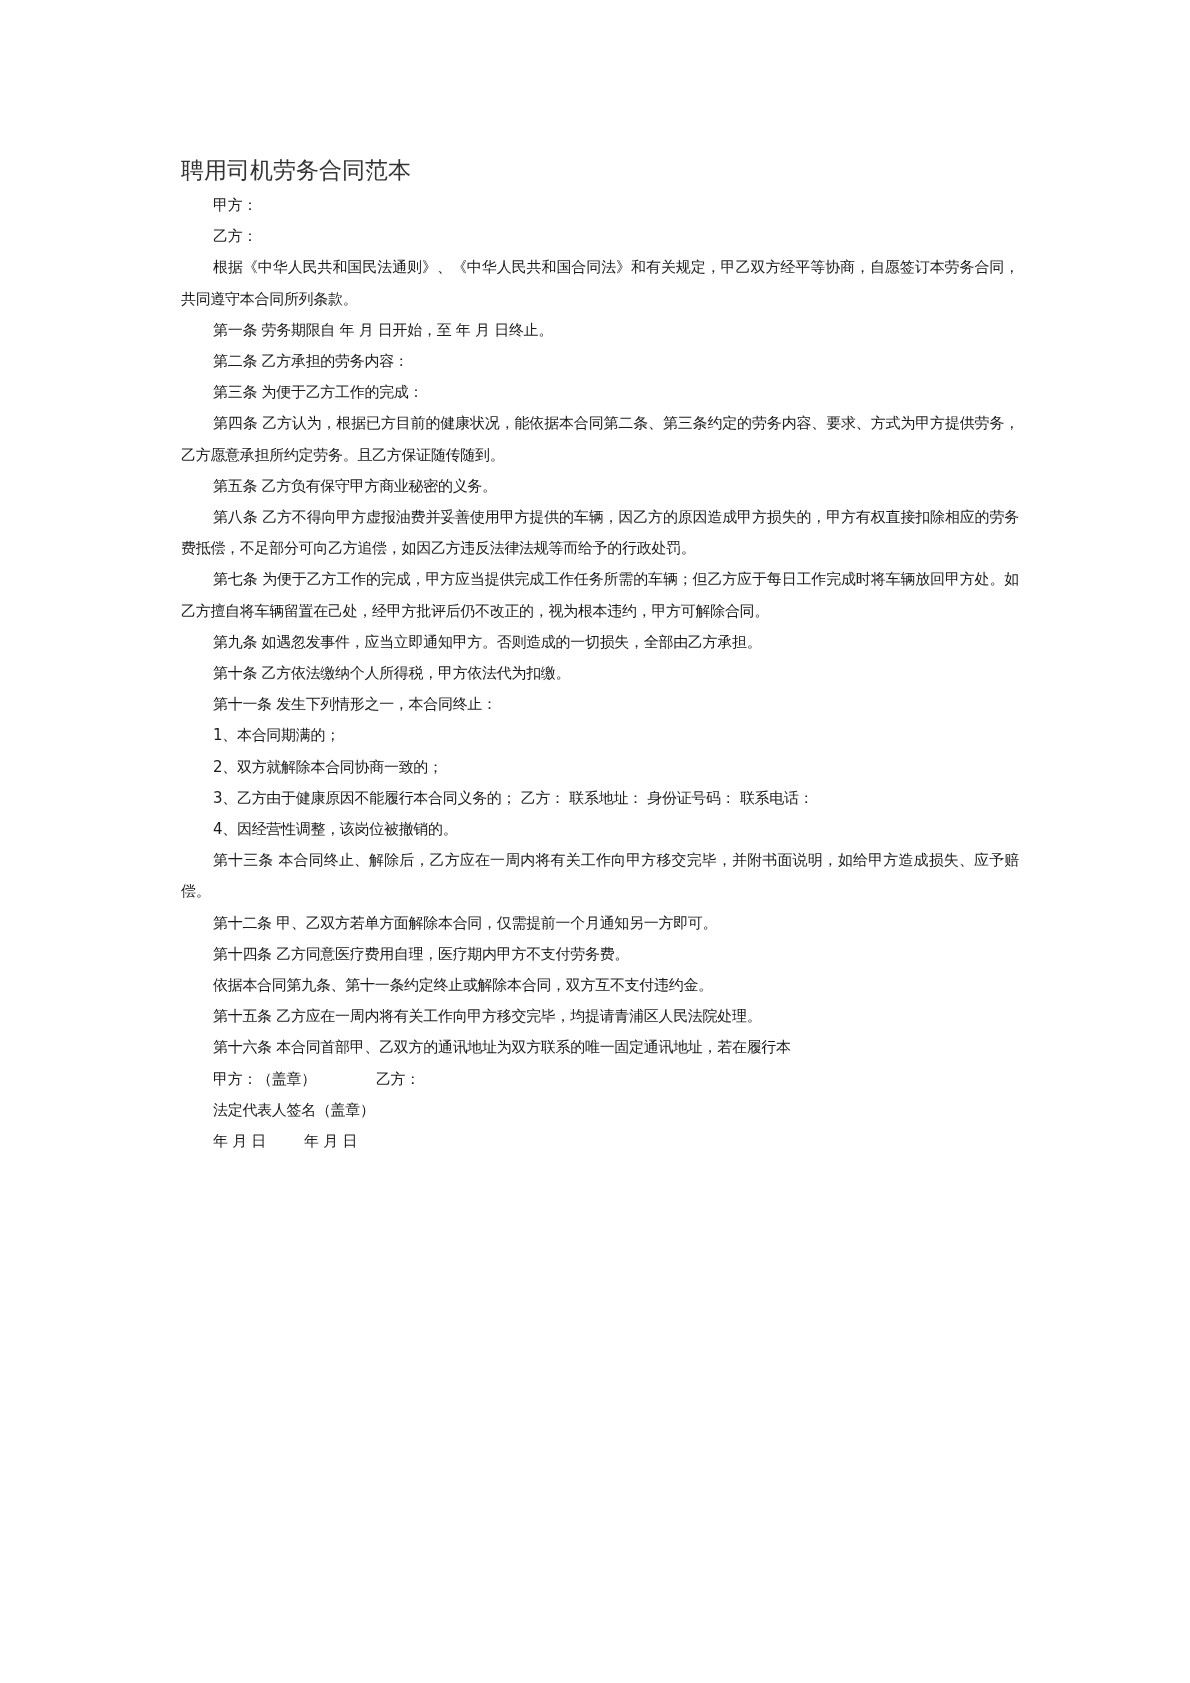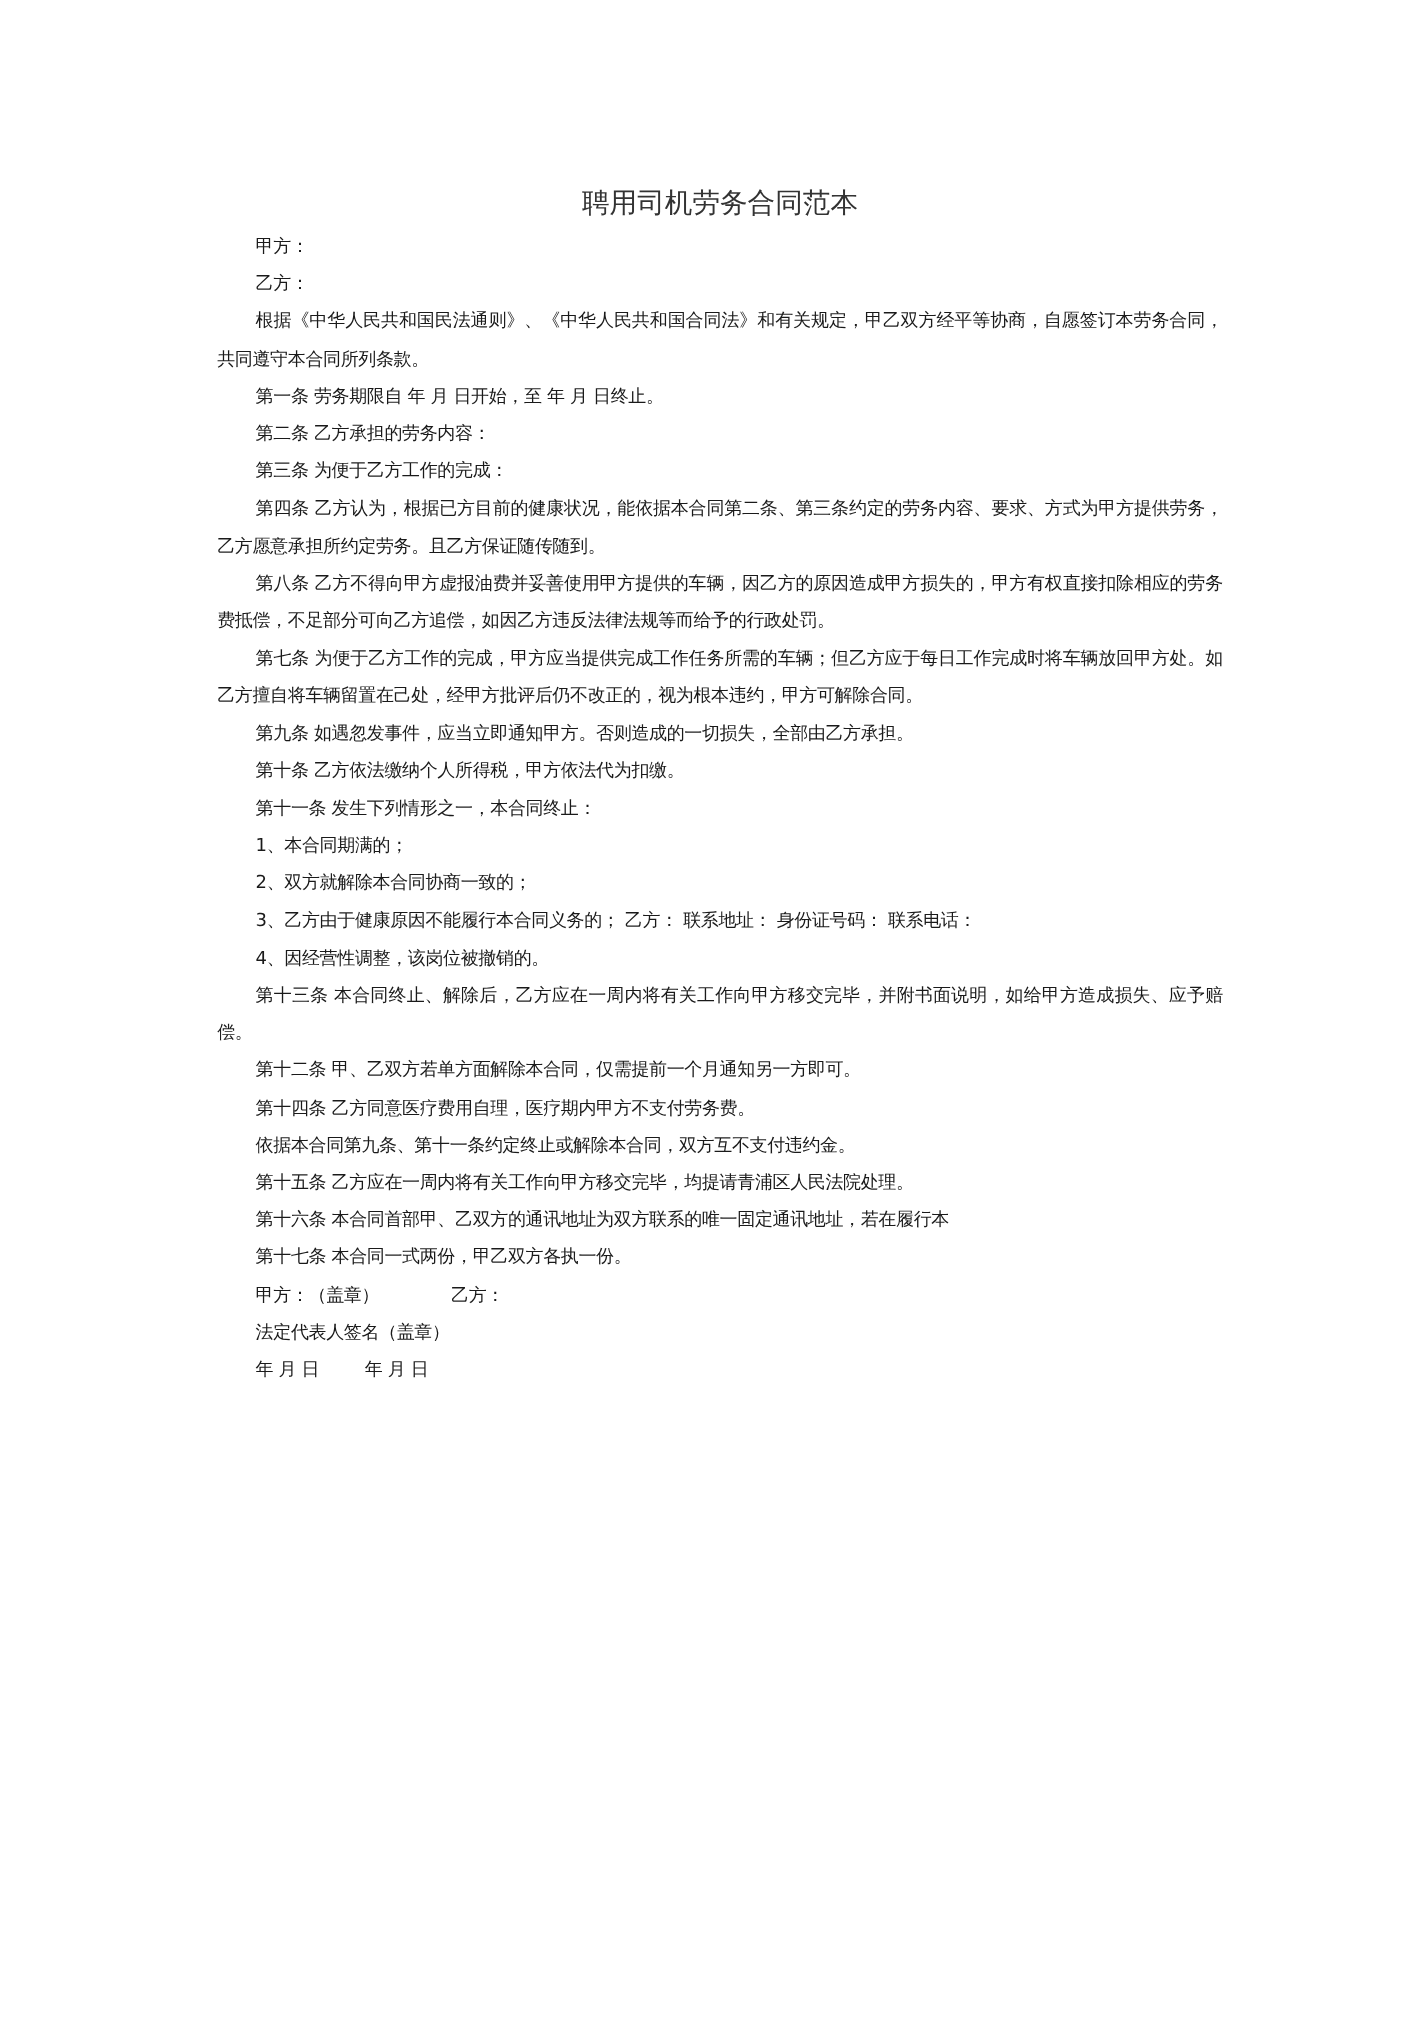--- a/index.html
+++ b/index.html
@@ -1,53 +1,53 @@
 <!DOCTYPE html>
 <html><head>
 <meta charset="utf-8">
 <style>
   html, body { margin: 0; padding: 0; background: #ffffff; }
   body { width: 1190px; height: 1683px; position: relative; overflow: hidden;
          font-family: "DejaVu Sans", "Liberation Sans", sans-serif; color: #1a1a1a; }
   .page { position: absolute; left: 181px; top: 152px; width: 838px; }
   .title { font-family: "DejaVu Serif", "Liberation Serif", serif; font-size: 23px; color: #333;
-           line-height: 36px; margin: 0 0 2px 0; font-weight: normal; letter-spacing: 0px; text-align: center; }
+           line-height: 36px; margin: 0 0 2px 0; font-weight: normal; letter-spacing: 0px; }
   .p { font-size: 15px; line-height: 31.2px; margin: 0; text-indent: 32px;
        text-align: justify; word-break: break-all; letter-spacing: -0.3px; }
   .gap { display: inline-block; width: 60px; }
 </style>
 </head>
 <body>
 
 <div class="page">
   <h1 class="title">聘用司机劳务合同范本</h1>
 
   <p class="p">甲方：</p>
   <p class="p">乙方：</p>
   <p class="p">根据《中华人民共和国民法通则》、《中华人民共和国合同法》和有关规定，甲乙双方经平等协商，自愿签订本劳务合同，共同遵守本合同所列条款。</p>
   <p class="p">第一条 劳务期限自 年 月 日开始，至 年 月 日终止。</p>
   <p class="p">第二条 乙方承担的劳务内容：</p>
   <p class="p">第三条 为便于乙方工作的完成：</p>
   <p class="p">第四条 乙方认为，根据已方目前的健康状况，能依据本合同第二条、第三条约定的劳务内容、要求、方式为甲方提供劳务，乙方愿意承担所约定劳务。且乙方保证随传随到。</p>
+  <p class="p">第五条 乙方负有保守甲方商业秘密的义务。</p>
   <p class="p">第八条 乙方不得向甲方虚报油费并妥善使用甲方提供的车辆，因乙方的原因造成甲方损失的，甲方有权直接扣除相应的劳务费抵偿，不足部分可向乙方追偿，如因乙方违反法律法规等而给予的行政处罚。</p>
   <p class="p">第七条 为便于乙方工作的完成，甲方应当提供完成工作任务所需的车辆；但乙方应于每日工作完成时将车辆放回甲方处。如乙方擅自将车辆留置在己处，经甲方批评后仍不改正的，视为根本违约，甲方可解除合同。</p>
   <p class="p">第九条 如遇忽发事件，应当立即通知甲方。否则造成的一切损失，全部由乙方承担。</p>
   <p class="p">第十条 乙方依法缴纳个人所得税，甲方依法代为扣缴。</p>
   <p class="p">第十一条 发生下列情形之一，本合同终止：</p>
   <p class="p">1、本合同期满的；</p>
   <p class="p">2、双方就解除本合同协商一致的；</p>
   <p class="p">3、乙方由于健康原因不能履行本合同义务的； 乙方： 联系地址： 身份证号码： 联系电话：</p>
   <p class="p">4、因经营性调整，该岗位被撤销的。</p>
   <p class="p">第十三条 本合同终止、解除后，乙方应在一周内将有关工作向甲方移交完毕，并附书面说明，如给甲方造成损失、应予赔偿。</p>
   <p class="p">第十二条 甲、乙双方若单方面解除本合同，仅需提前一个月通知另一方即可。</p>
   <p class="p">第十四条 乙方同意医疗费用自理，医疗期内甲方不支付劳务费。</p>
   <p class="p">依据本合同第九条、第十一条约定终止或解除本合同，双方互不支付违约金。</p>
   <p class="p">第十五条 乙方应在一周内将有关工作向甲方移交完毕，均提请青浦区人民法院处理。</p>
   <p class="p">第十六条 本合同首部甲、乙双方的通讯地址为双方联系的唯一固定通讯地址，若在履行本</p>
-  <p class="p">第十七条 本合同一式两份，甲乙双方各执一份。</p>
 
   <p class="p">
     <span>甲方：（盖章）</span><span class="gap"></span><span>乙方：</span>
   </p>
   <p class="p">法定代表人签名（盖章）</p>
   <p class="p">
     <span>年 月 日</span><span class="gap" style="width:38px"></span><span>年 月 日</span>
   </p>
 </div>
 

